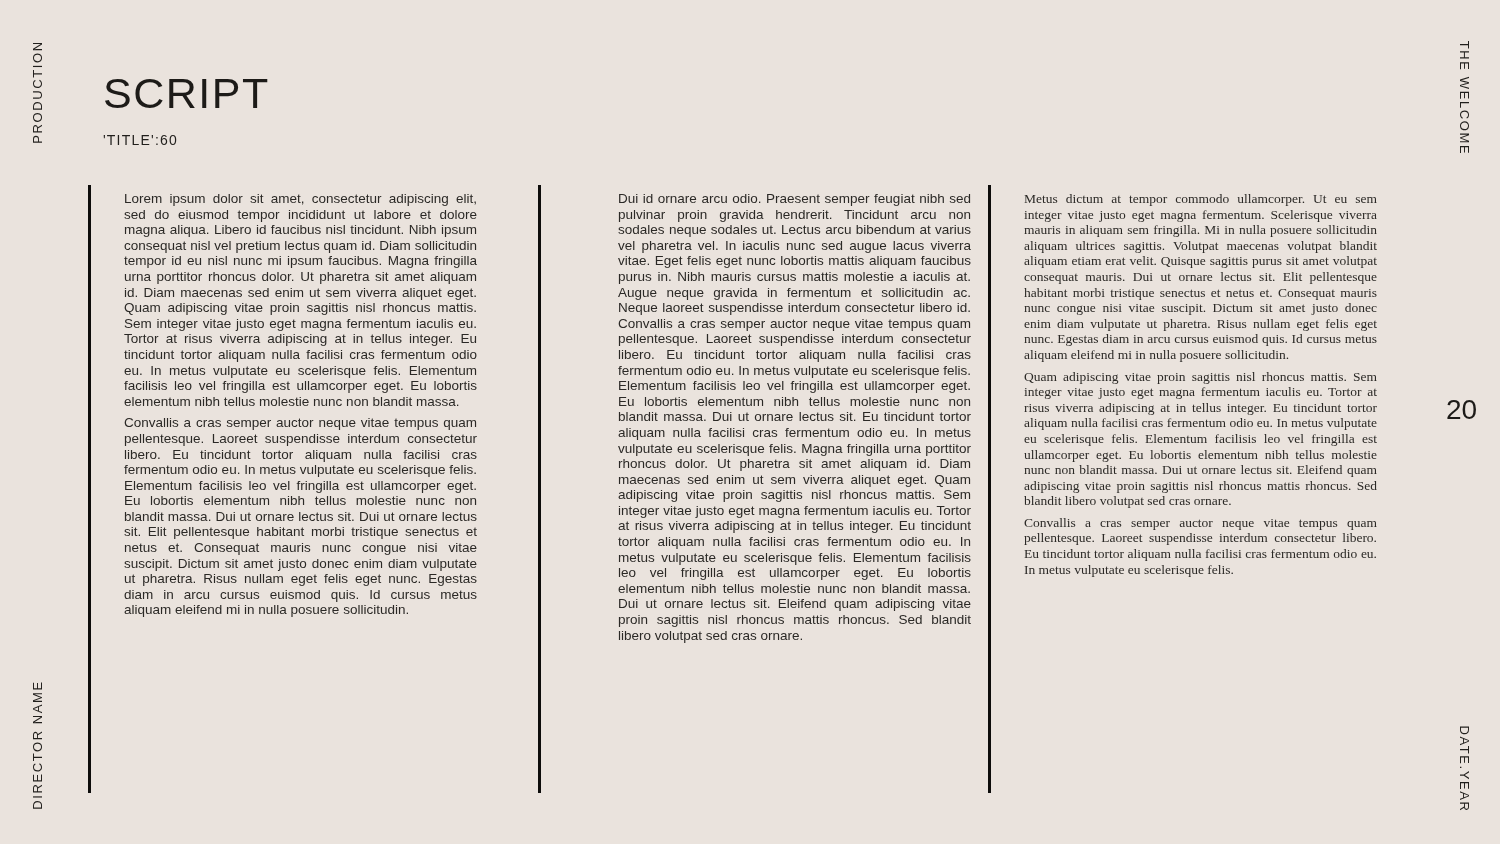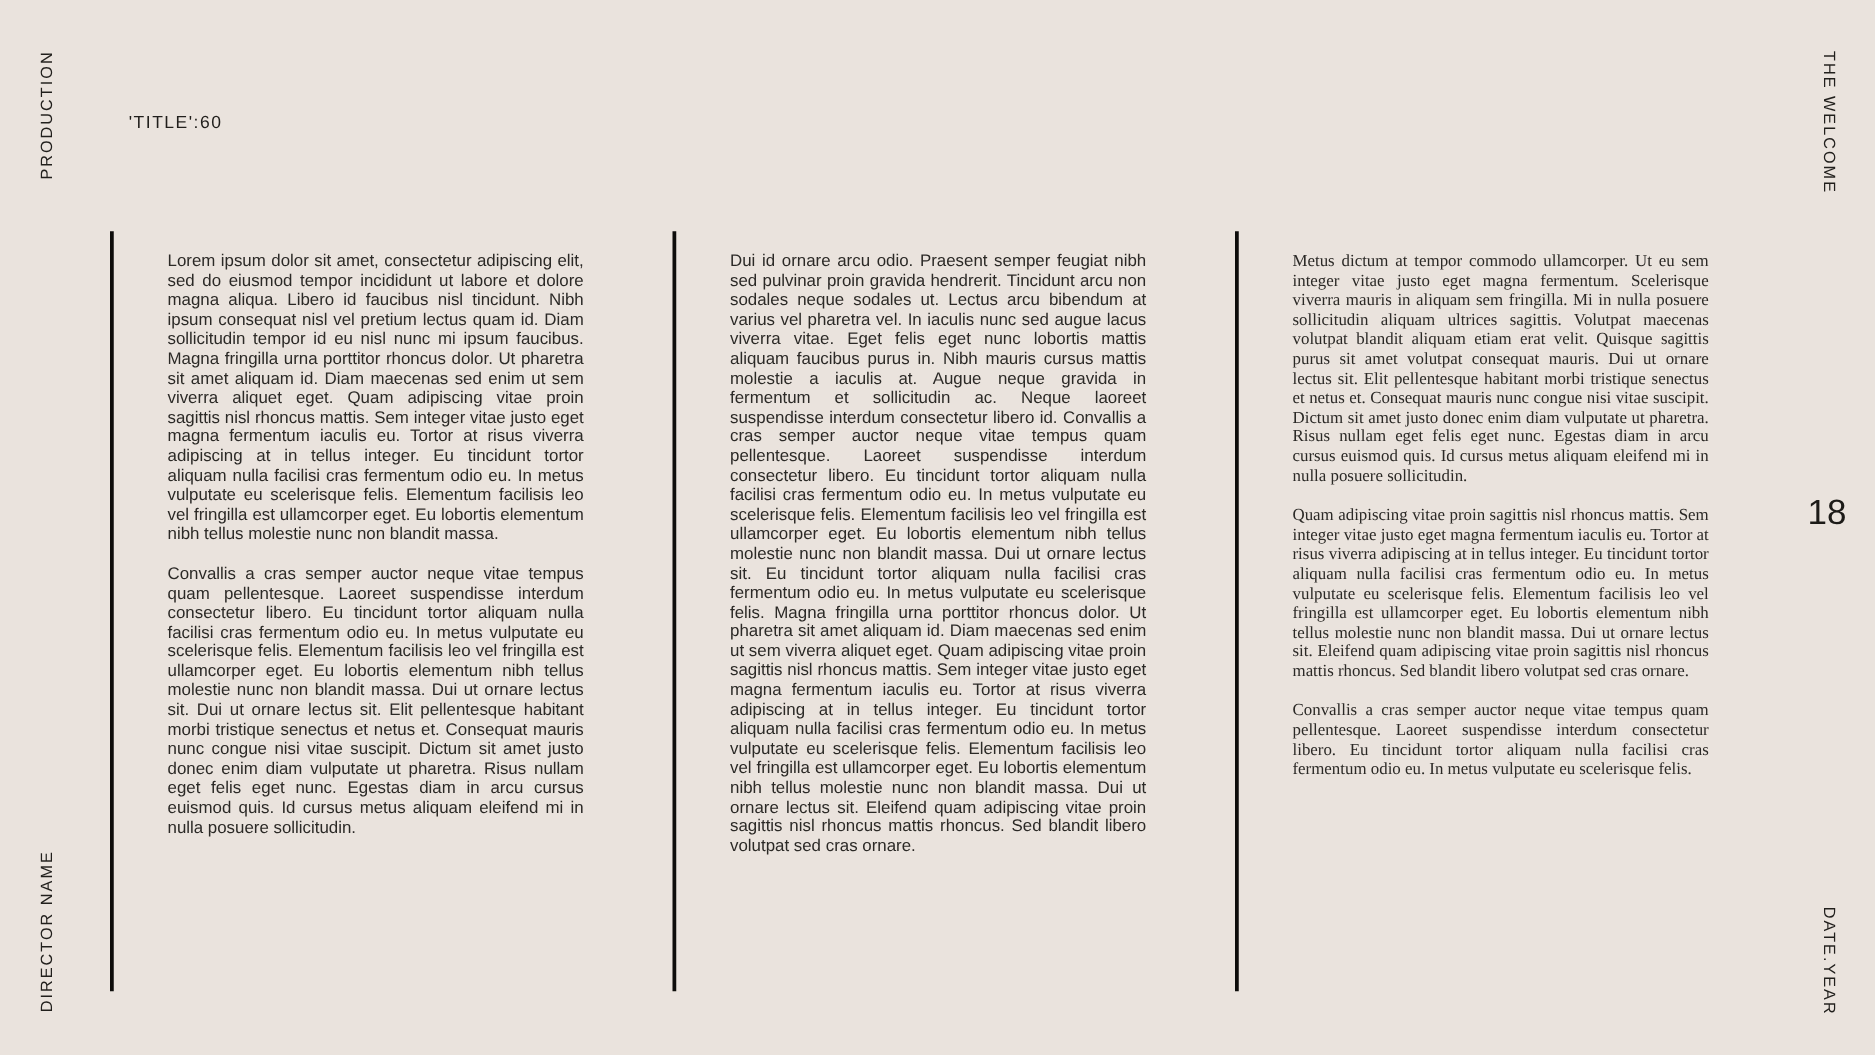--- a/index.html
+++ b/index.html
@@ -46,37 +46,37 @@
   .subtitle .part2 { }
 
   
   .column {
     position: absolute;
     top: 185px;
     display: flex;
     align-items: flex-start;
   }
   #column-1 { left: 88px;  }
-  #column-2 { left: 538px; }
+  #column-2 { left: 538px; gap: 44px; }
   #column-3 { left: 988px; font-family: Liberation Serif, serif; }
   .column-rule {
     width: 3px;
     height: 608px;
     background: #0e0d0b;
     flex: 0 0 auto;
   }
   .column-text {
     margin-left: 27px;
     width: 365px;
     font-size: 13.5px;
     line-height: 15.6px;
     color: #2b2926;
     text-align: justify;
   }
-  .column-text p { margin: 16px; }
+  .column-text p { margin: 6px; }
 
   
   .page-number {
     position: absolute;
     left: 1446px;
     top: 394px;
     font-size: 28px;
     color: #1d1b18;
   }
 </style>
@@ -85,20 +85,21 @@
 
 <div id="label-production" class="vlabel ccw">PRODUCTION</div>
 
 <div id="label-director-name" class="vlabel ccw">DIRECTOR NAME</div>
 
 <div id="label-the-welcome" class="vlabel cw">THE WELCOME</div>
 
 <div id="label-date-year" class="vlabel cw">DATE.YEAR</div>
 
 <div class="header">
+  <h1 class="title">SCRIPT</h1>
   <div class="subtitle">
     <span class="part1">'TITLE'</span><span class="part2">:60</span>
   </div>
 </div>
 
 <div id="column-1" class="column">
   <div class="column-rule"></div>
   <div class="column-text">
     <p>Lorem ipsum dolor sit amet, consectetur adipiscing elit, sed do eiusmod tempor incididunt ut labore et dolore magna aliqua. Libero id faucibus nisl tincidunt. Nibh ipsum consequat nisl vel pretium lectus quam id. Diam sollicitudin tempor id eu nisl nunc mi ipsum faucibus. Magna fringilla urna porttitor rhoncus dolor. Ut pharetra sit amet aliquam id. Diam maecenas sed enim ut sem viverra aliquet eget. Quam adipiscing vitae proin sagittis nisl rhoncus mattis. Sem integer vitae justo eget magna fermentum iaculis eu. Tortor at risus viverra adipiscing at in tellus integer. Eu tincidunt tortor aliquam nulla facilisi cras fermentum odio eu. In metus vulputate eu scelerisque felis. Elementum facilisis leo vel fringilla est ullamcorper eget. Eu lobortis elementum nibh tellus molestie nunc non blandit massa.</p>
     <p>Convallis a cras semper auctor neque vitae tempus quam pellentesque. Laoreet suspendisse interdum consectetur libero. Eu tincidunt tortor aliquam nulla facilisi cras fermentum odio eu. In metus vulputate eu scelerisque felis. Elementum facilisis leo vel fringilla est ullamcorper eget. Eu lobortis elementum nibh tellus molestie nunc non blandit massa. Dui ut ornare lectus sit. Dui ut ornare lectus sit. Elit pellentesque habitant morbi tristique senectus et netus et. Consequat mauris nunc congue nisi vitae suscipit. Dictum sit amet justo donec enim diam vulputate ut pharetra. Risus nullam eget felis eget nunc. Egestas diam in arcu cursus euismod quis. Id cursus metus aliquam eleifend mi in nulla posuere sollicitudin.</p>
@@ -114,13 +115,13 @@
 
 <div id="column-3" class="column">
   <div class="column-rule"></div>
   <div class="column-text">
     <p>Metus dictum at tempor commodo ullamcorper. Ut eu sem integer vitae justo eget magna fermentum. Scelerisque viverra mauris in aliquam sem fringilla. Mi in nulla posuere sollicitudin aliquam ultrices sagittis. Volutpat maecenas volutpat blandit aliquam etiam erat velit. Quisque sagittis purus sit amet volutpat consequat mauris. Dui ut ornare lectus sit. Elit pellentesque habitant morbi tristique senectus et netus et. Consequat mauris nunc congue nisi vitae suscipit. Dictum sit amet justo donec enim diam vulputate ut pharetra. Risus nullam eget felis eget nunc. Egestas diam in arcu cursus euismod quis. Id cursus metus aliquam eleifend mi in nulla posuere sollicitudin.</p>
     <p>Quam adipiscing vitae proin sagittis nisl rhoncus mattis. Sem integer vitae justo eget magna fermentum iaculis eu. Tortor at risus viverra adipiscing at in tellus integer. Eu tincidunt tortor aliquam nulla facilisi cras fermentum odio eu. In metus vulputate eu scelerisque felis. Elementum facilisis leo vel fringilla est ullamcorper eget. Eu lobortis elementum nibh tellus molestie nunc non blandit massa. Dui ut ornare lectus sit. Eleifend quam adipiscing vitae proin sagittis nisl rhoncus mattis rhoncus. Sed blandit libero volutpat sed cras ornare.</p>
     <p>Convallis a cras semper auctor neque vitae tempus quam pellentesque. Laoreet suspendisse interdum consectetur libero. Eu tincidunt tortor aliquam nulla facilisi cras fermentum odio eu. In metus vulputate eu scelerisque felis.</p>
   </div>
 </div>
 
-<div class="page-number">18</div>
+<div class="page-number">20</div>
 
 </body></html>

